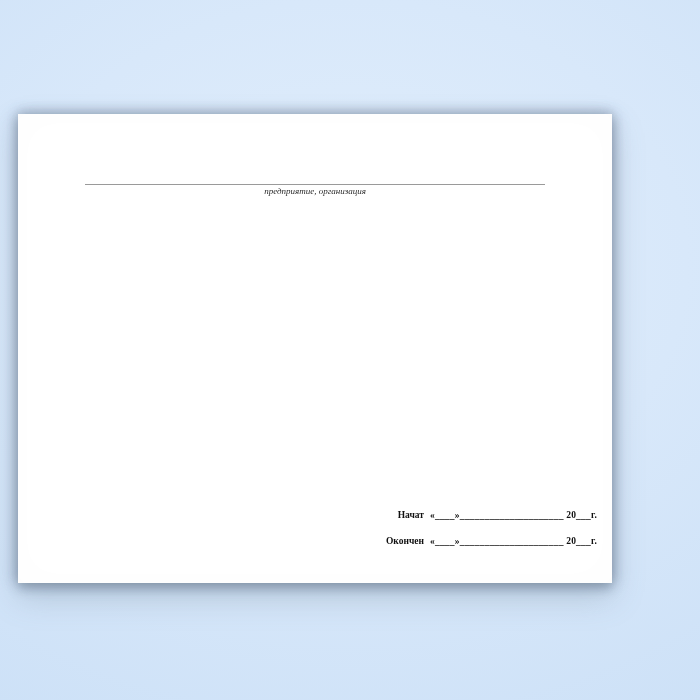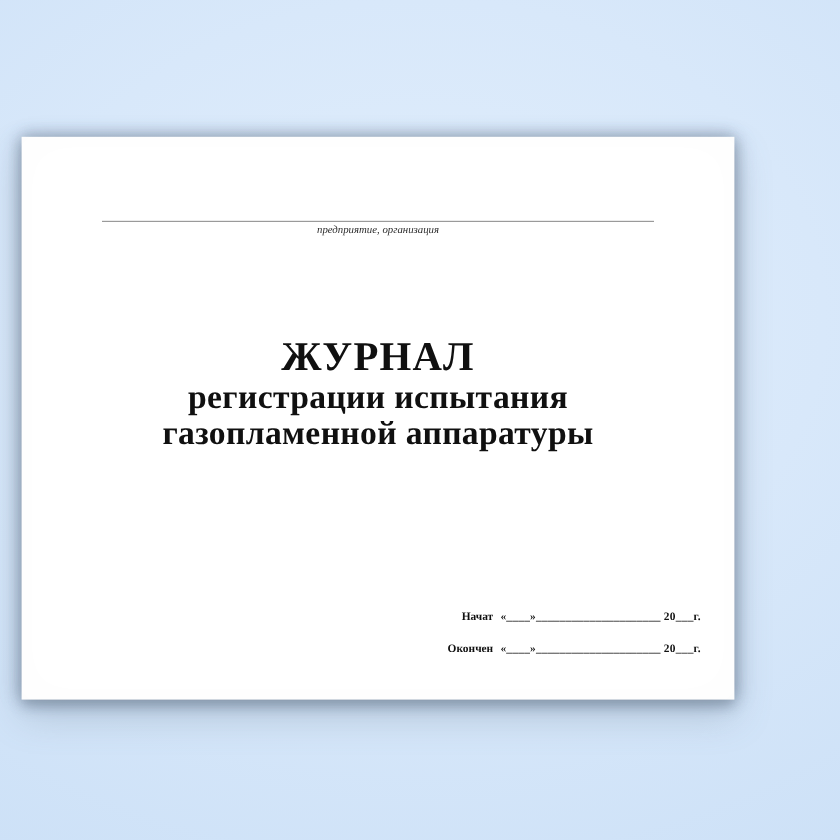--- a/index.html
+++ b/index.html
@@ -67,21 +67,21 @@
     letter-spacing: 1px;
   }
   .title-sub {
     font-size: 28px;
     line-height: 30px;
     letter-spacing: 0.3px;
   }
 
   .dates-block {
     position: absolute;
-    right: 28px;
+    right: 15px;
     top: 396px;
     font-family: "Liberation Serif", serif;
     font-weight: bold;
     font-size: 9.5px;
     color: #101010;
     margin-left: 34px;
   }
   .date-row {
     display: flex;
     align-items: baseline;
@@ -103,25 +103,20 @@
 <body>
 
 <div class="scene">
   <div class="page">
 
     <div class="org-block">
       <div class="org-line"></div>
       <div class="org-caption">предприятие, организация</div>
     </div>
 
-    <div class="title-block">
-      <div class="title-main">ЖУРНАЛ</div>
-      <div class="title-sub">регистрации испытания</div>
-      <div class="title-sub">газопламенной аппаратуры</div>
-    </div>
 
     <div class="dates-block">
       <div class="date-row">
         <span class="date-label">Начат</span>
         <span class="date-value">«____»_____________________ 20___г.</span>
       </div>
       <div class="date-row">
         <span class="date-label">Окончен</span>
         <span class="date-value">«____»_____________________ 20___г.</span>
       </div>

